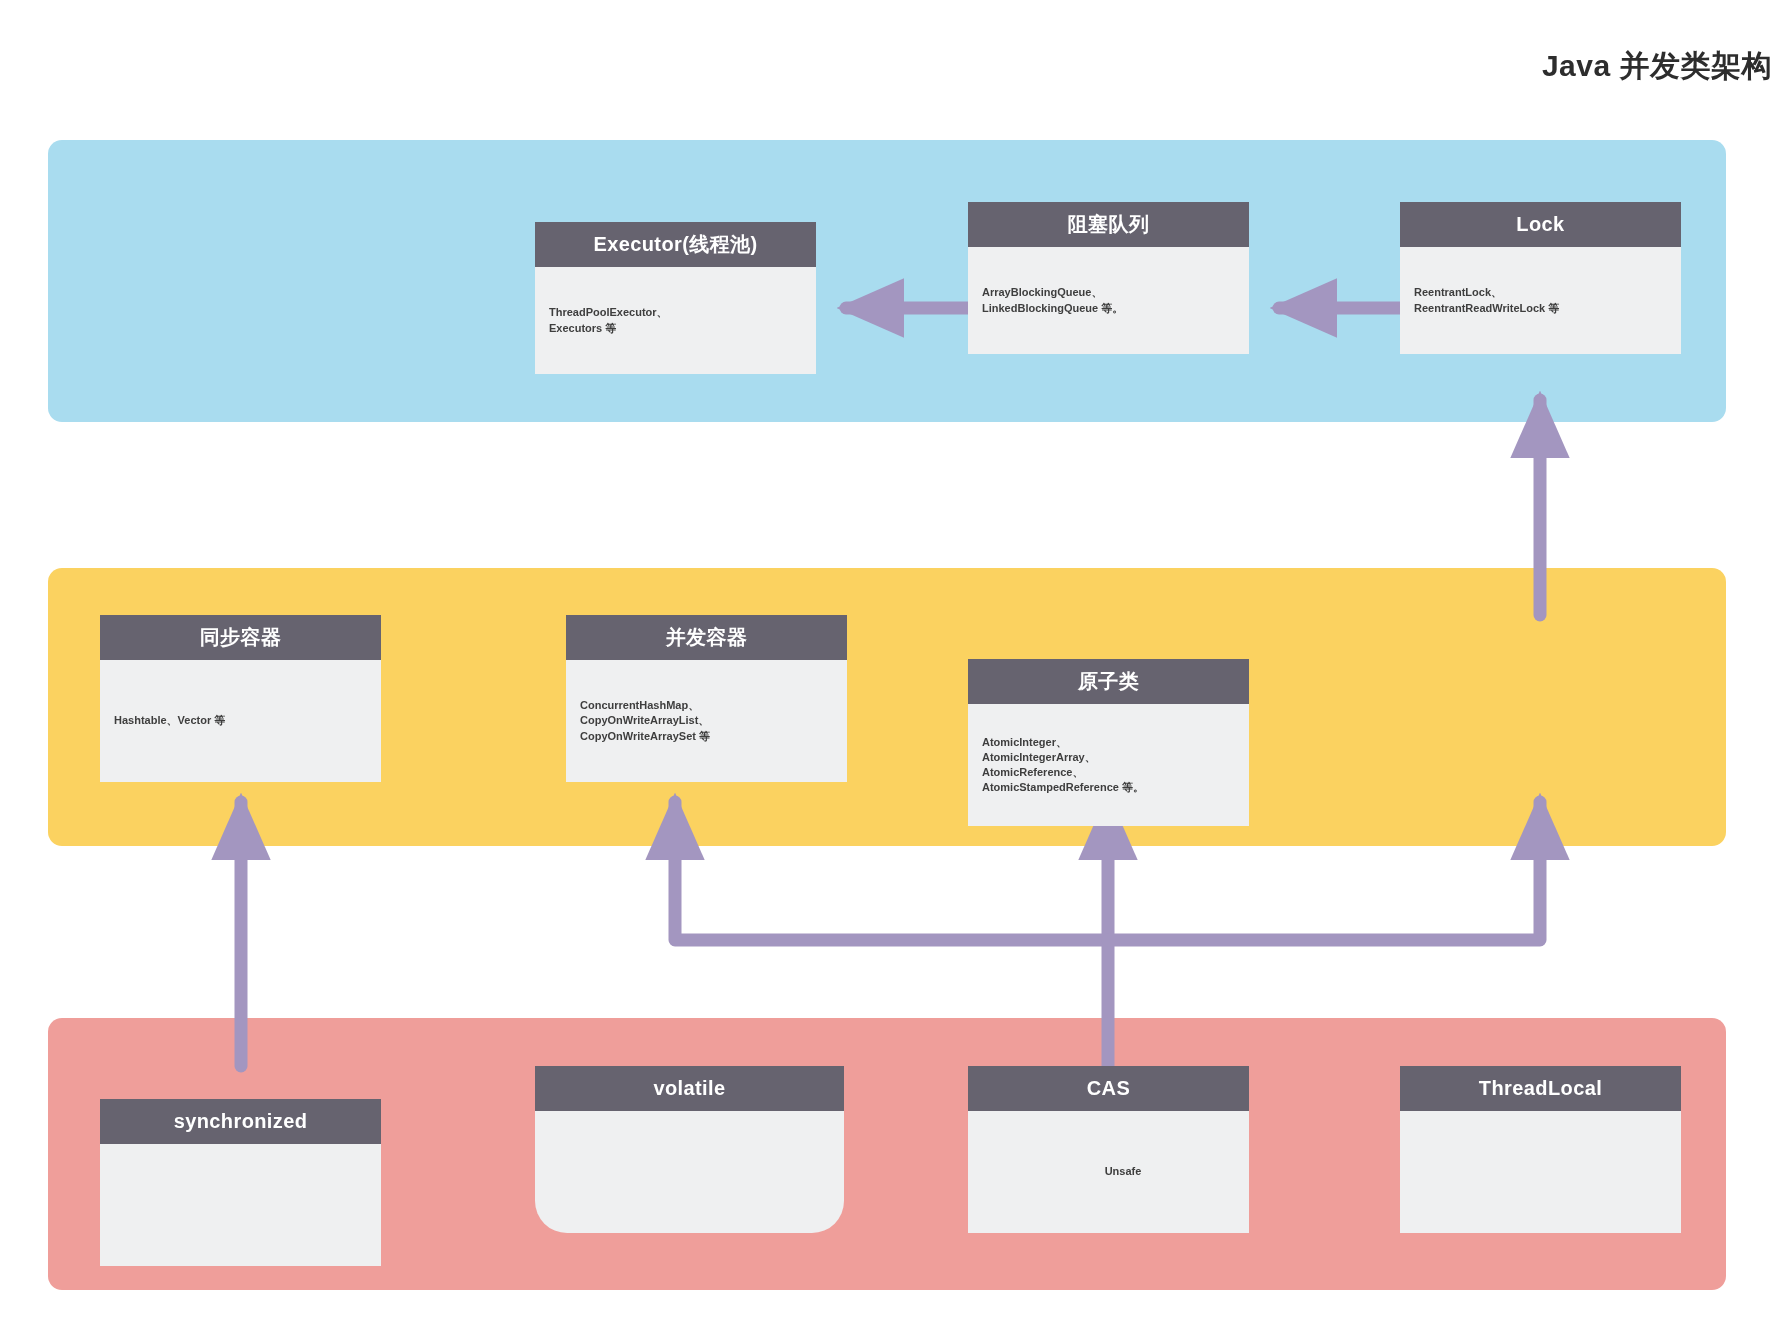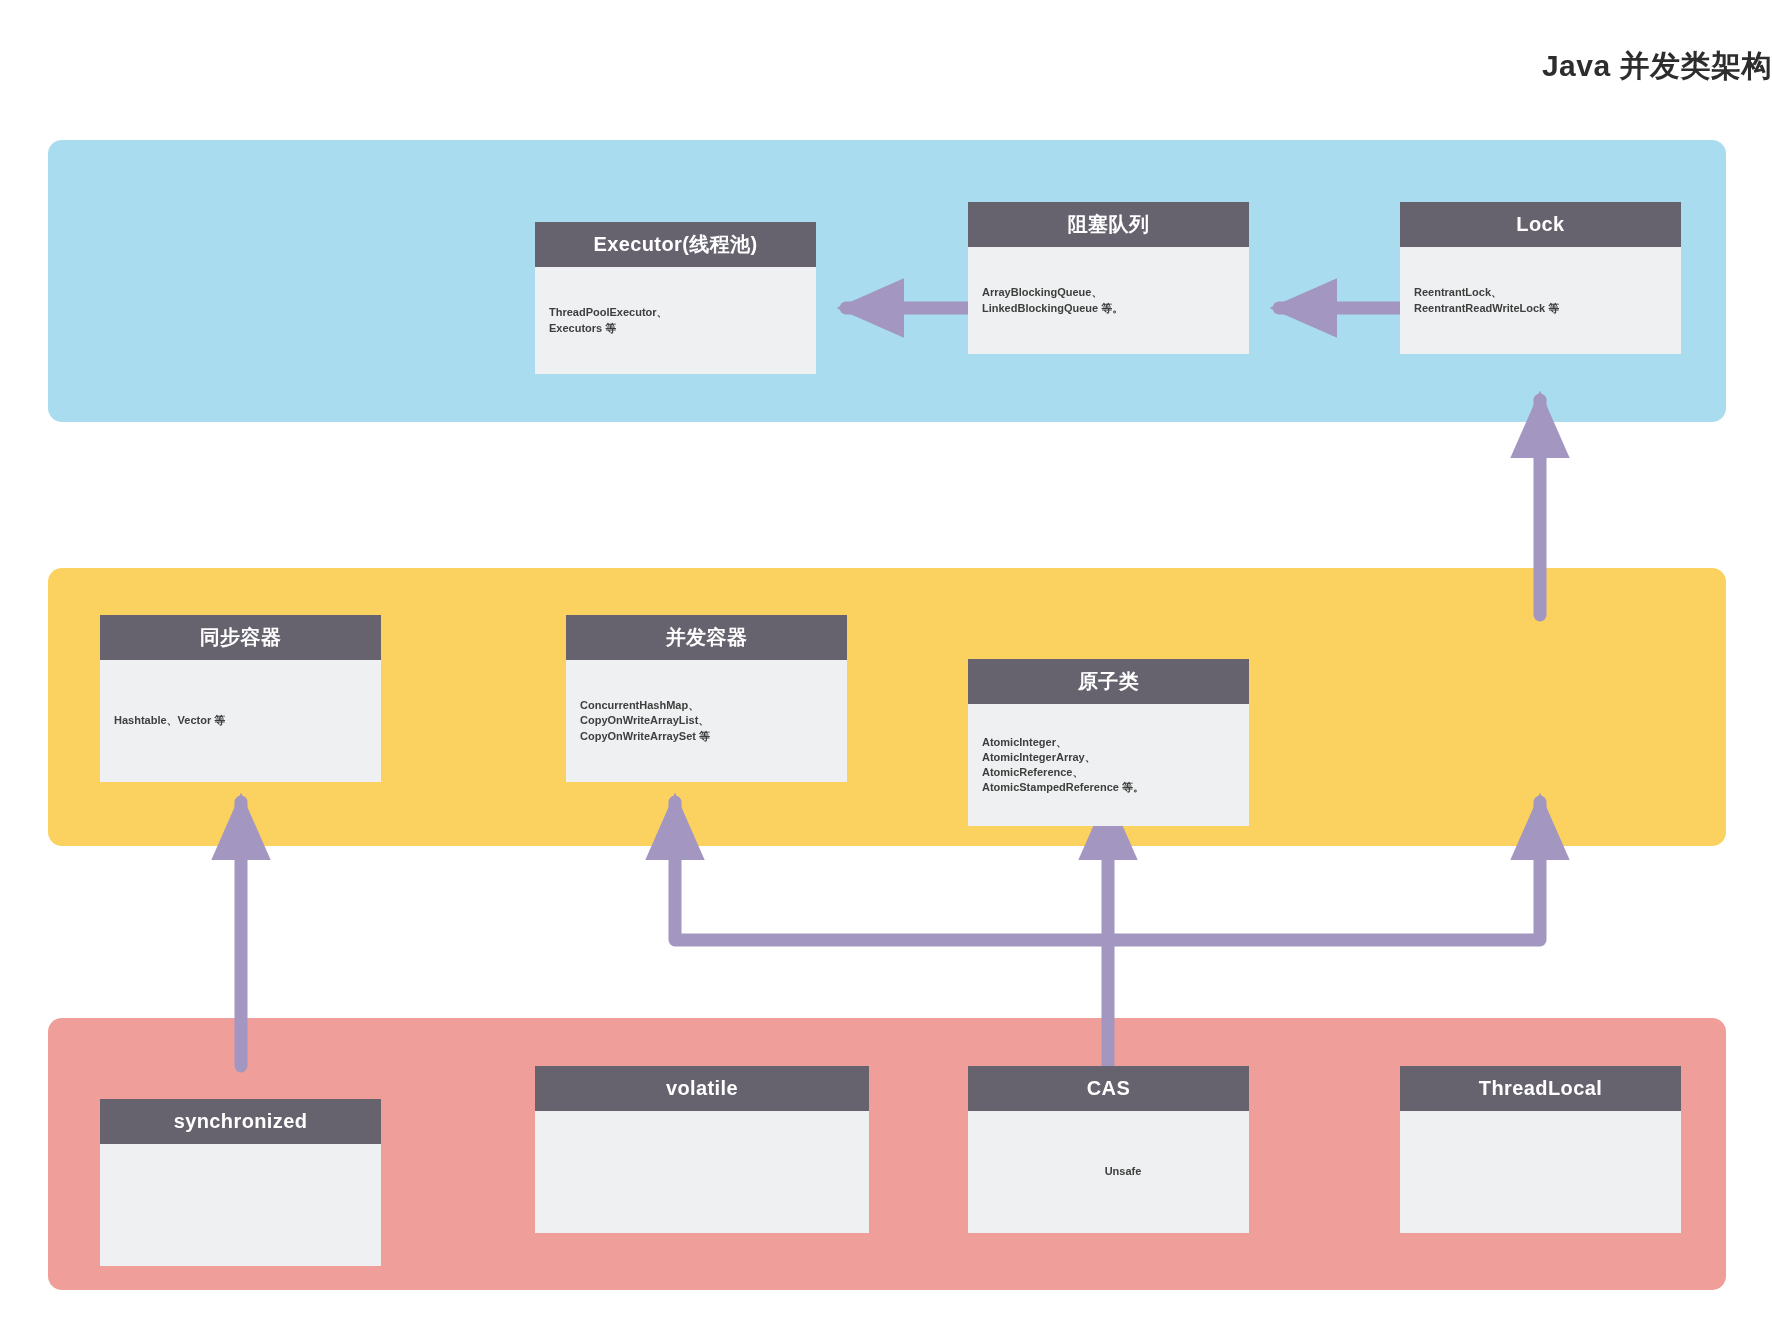--- a/index.html
+++ b/index.html
@@ -88,21 +88,21 @@
   .n-lock      { left: 1400px; top: 202px; width: 281px; }
 
   
   .n-sync-ctn  { left: 100px;  top: 615px; width: 281px; }
   .n-conc-ctn  { left: 560px;  top: 615px; width: 281px; margin-left: 6px; }
   .n-atomic    { left: 968px;  top: 615px; width: 281px; margin-top: 44px; }
   .n-aqs       { left: 1400px; top: 615px; width: 281px; }
 
   
   .n-synchronized { left: 100px;  top: 1066px; width: 281px; margin-top: 33px; }
-  .n-volatile     { left: 535px;  top: 1066px; width: 334px; }
+  .n-volatile     { left: 535px;  top: 1066px; width: 309px; border-radius: 32px; }
   .n-cas          { left: 968px;  top: 1066px; width: 281px; }
   .n-threadlocal  { left: 1400px; top: 1066px; width: 281px; }
 
   #arrow-layer {
     position: absolute;
     left: 0; top: 0;
     width: 1772px;
     height: 1324px;
     pointer-events: none;
   }

